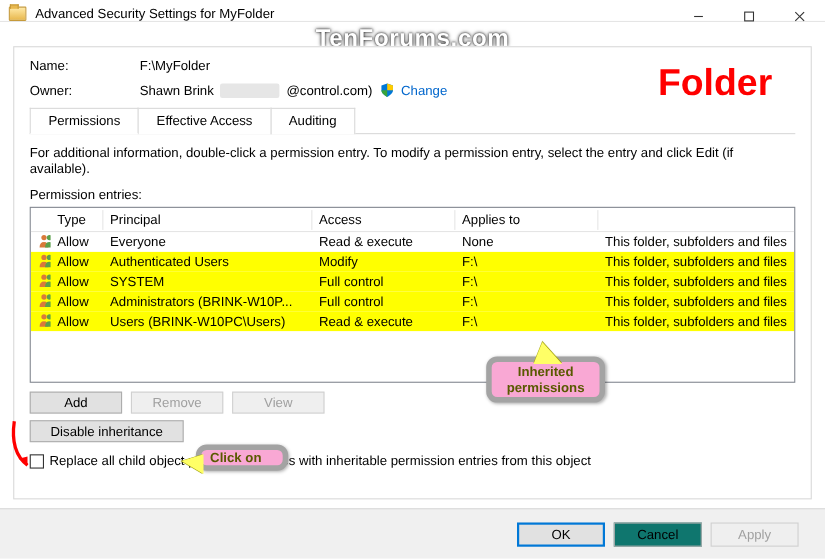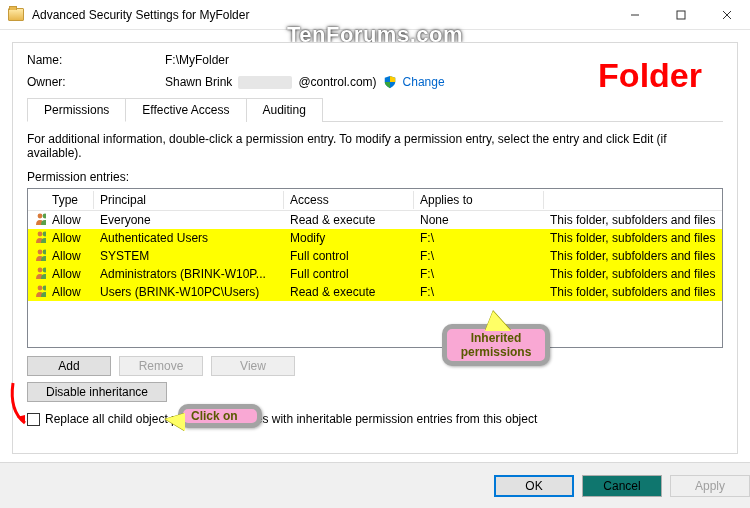--- a/index.html
+++ b/index.html
@@ -1,30 +1,30 @@
 <!DOCTYPE html>
 <html><head>
 <meta charset="utf-8">
 <style>
 * { box-sizing: border-box; margin: 0; padding: 0; font-family: "Segoe UI", Tahoma, sans-serif; }
 body { background: #fff; width: 750px; height: 508px; overflow: hidden; position: relative; }
 
-.titlebar { height: 30px; background: #fff; border-bottom: 1px solid #e5e5e5; display: flex; align-items: center; padding-left: 8px; position: relative; }
+.titlebar { height: 20px; background: #fff; border-bottom: 1px solid #e5e5e5; display: flex; align-items: flex-end; padding-left: 8px; position: relative; }
 .titlebar .folder-icon { width: 16px; height: 13px; background: linear-gradient(#ffe9a6,#e8b84e); border: 1px solid #c69a3a; border-radius: 1px; margin-right: 8px; position: relative; }
 .titlebar .folder-icon:before { content:""; position:absolute; top:-3px; left:0; width:6px; height:3px; background:#e8b84e; border:1px solid #c69a3a; border-bottom:none; }
 .titlebar .title { font-size: 12px; color:#000; }
 .winbtns { position:absolute; right:0; top:0; display:flex; height:30px; }
 .winbtn { width:46px; display:flex; align-items:center; justify-content:center; color:#333; font-size:11px; }
 .winbtn svg { width:10px; height:10px; }
 
 .content { position:absolute; left:12px; right:12px; top:42px; bottom:54px; border:1px solid #d9d9d9; background:#fff; padding:10px 14px; }
 
 .row { display:flex; align-items:flex-end; font-size:12px; color:#000; margin-bottom:8px; }
 .row .lbl { width:100px; }
-.row .val { display:flex; align-items:center; gap:6px;margin-left:38px; }
+.row .val { display:flex; align-items:center; gap:6px; }
 
 .shield { width:14px; height:14px; }
 .link { color:#0066cc; cursor:pointer; }
 
 .tabs { display:flex; margin-top:4px; position:relative; }
 .tab { font-size:12px; padding:4px 16px; border:1px solid #d9d9d9; border-bottom:none; background:#fff; margin-right:-1px; position:relative; top:1px; }
 .tab.active { background:#fff; border-bottom:1px solid #fff; z-index:2; }
 .tab.inactive { background:#fff; }
 .tabline { border-top:1px solid #d9d9d9; margin-bottom:10px; }
 
@@ -43,21 +43,21 @@
 .picon svg { width:16px; height:14px; }
 
 .btnrow { display:flex; gap:8px; margin-top:8px; }
 .btn { font-size:12px; padding:2px 0; width:84px; text-align:center; border:1px solid #adadad; background:#e1e1e1; }
 .btn.disabled { color:#a0a0a0; border-color:#d0d0d0; background:#efefef; }
 .btn.wide { width:140px; }
 
 .chkrow { display:flex; align-items:center; gap:5px; font-size:12px; margin-top:10px; }
 .chk { width:13px; height:13px; border:1px solid #333; background:#fff; }
 
-.footer { position:absolute; left:0; right:0; bottom:0; height:46px; display:flex; align-items:center; justify-content:flex-end; gap:8px; padding-right:0; background:#f0f0f0; border-top:1px solid #d9d9d9; }
+.footer { position:absolute; left:0; right:0; bottom:0; height:46px; display:flex; align-items:center; justify-content:flex-end; gap:8px; padding-right:24px; background:#f0f0f0; border-top:1px solid #d9d9d9; }
 .fbtn { font-size:12px; width:80px; height:22px; border:1px solid #adadad; background:#0f766e; display:flex; align-items:center; justify-content:center; }
 .fbtn.primary { border:2px solid #0078d7; background:#e1e1e1; }
 .fbtn.disabled { color:#a0a0a0; border-color:#d0d0d0; background:#efefef; }
 
 
 .watermark { position:absolute; top:22px; left:0; right:0; text-align:center; font-size:22px; font-weight:600; color:#fff; text-shadow:0 0 4px rgba(0,0,0,.6),0 0 2px rgba(0,0,0,.9); letter-spacing:.5px; pointer-events:none; }
 .redlabel { position:absolute; top:56px; right:48px; color:#ff0000; font-weight:900; font-size:34px; font-family: Arial, sans-serif; }
 .redarrow { position:absolute; }
 .callout { position:absolute; background:#f9a8d4; border:5px solid #a3a3a3; border-radius:10px; font-size:12px; font-weight:700; color:#595900; display:flex; align-items:center; text-align:center; padding:4px 8px; box-shadow:1px 1px 3px rgba(0,0,0,.3); }
 .callout .tail { position:absolute; width:0; height:0; }

